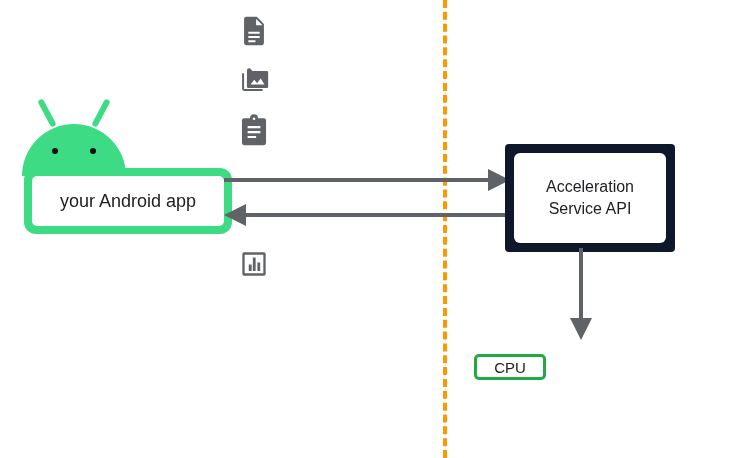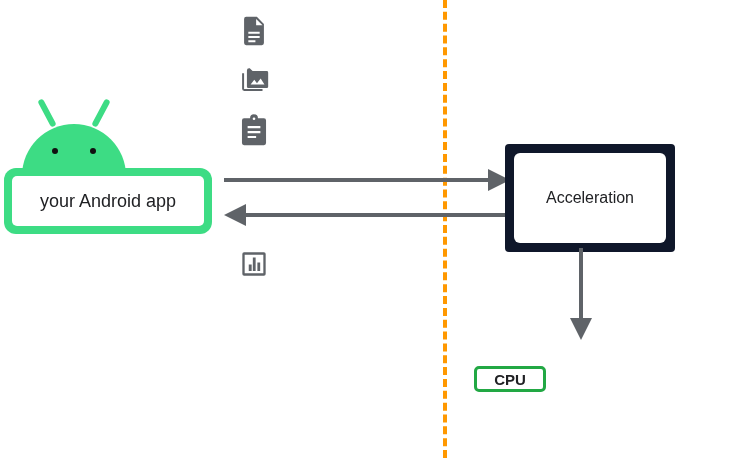--- a/index.html
+++ b/index.html
@@ -53,21 +53,21 @@
     height: 6px;
     background: #111111;
     border-radius: 50%;
   }
   .robot-eye.left  { left: 30px; }
   .robot-eye.right { left: 68px; }
 
   
   #android-app-box {
     position: absolute;
-    left: 4px;
+    left: 24px;
     top: 168px;
     width: 208px;
     height: 66px;
     background: #3ddc84;
     border-radius: 12px;
     box-sizing: border-box;
     padding: 8px;
   }
   #android-app-inner {
     width: 100%;
@@ -138,31 +138,30 @@
     justify-content: center;
     text-align: center;
     font-size: 16px;
     line-height: 1.35;
     color: #202124;
   }
 
   
   .backend-chip {
     position: absolute;
-    top: 366px;
+    top: 354px;
     height: 26px;
     box-sizing: border-box;
     border-radius: 5px;
     background: #ffffff;
     display: flex;
     align-items: center;
     justify-content: center;
     font-size: 15px;
     color: #202124;
-    font-weight: bold;
   }
   #backend-cpu {
     left: 474px;
     width: 72px;
     border: 3px solid #22a844;
   }
   #backend-gpu {
     left: 547px;
     width: 78px;
     border: 3px solid #d93b21;
@@ -225,20 +224,21 @@
     <svg width="286" height="20" viewBox="0 0 286 20" aria-hidden="true">
       <line x1="18" y1="10" x2="286" y2="10" stroke="#5f6368" stroke-width="4"></line>
       <polygon points="0,10 22,21 22,-1" fill="#5f6368"></polygon>
     </svg>
   </div>
 
   <div id="acceleration-service-box">
     <div id="acceleration-service-inner">
       <span>
         <span>Acceleration</span><br>
+        <span>Service API</span>
       </span>
     </div>
   </div>
 
   <div class="flow-arrow" id="arrow-dispatch">
     <svg width="22" height="92" viewBox="0 0 22 92" aria-hidden="true">
       <line x1="11" y1="0" x2="11" y2="72" stroke="#5f6368" stroke-width="4"></line>
       <polygon points="11,92 0,70 22,70" fill="#5f6368"></polygon>
     </svg>
   </div>

